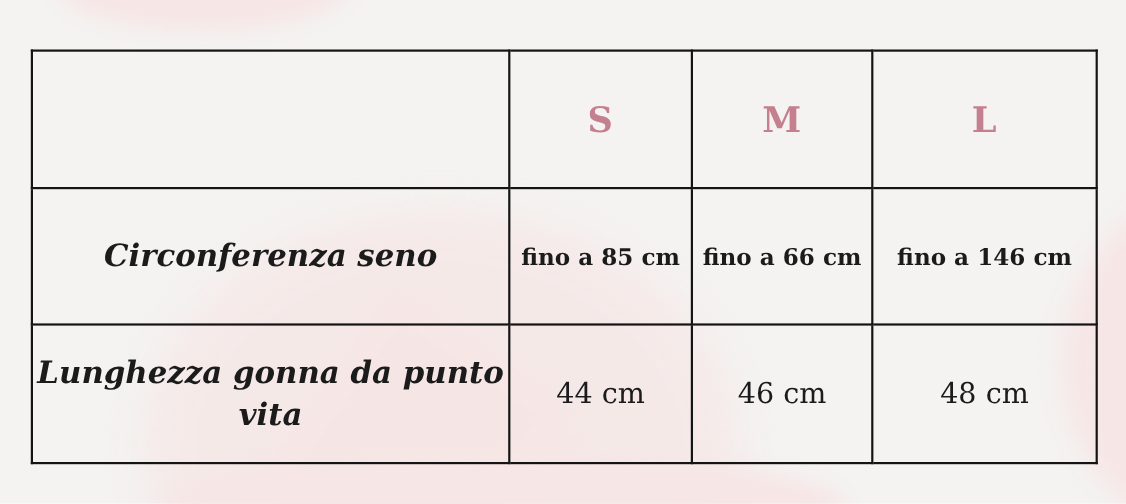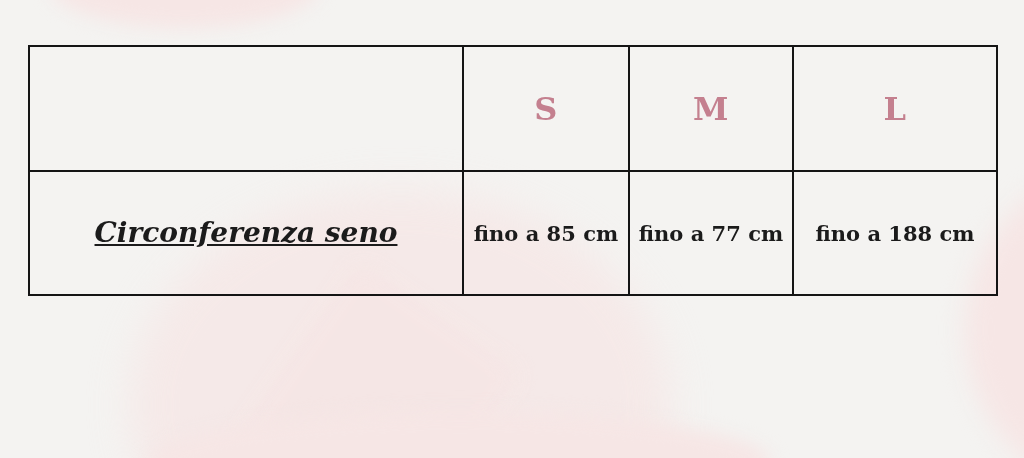--- a/index.html
+++ b/index.html
@@ -82,21 +82,20 @@
     font-weight: bold;
     color: var(--accent, #c4808f);
     letter-spacing: .5px;
   }
   .row-label {
     font-size: 28px;
     font-weight: bold;
     font-style: italic;
     line-height: 1.35;
     padding: 0 14px;
-    text-decoration: underline;
   }
   tr.row-1 td { font-size: 21px; font-weight: bold; }
   tr.row-2 td { font-size: 26px; }
 </style>
 </head>
 <body>
 
 <div class="stage">
 
   <div class="deco deco-top"></div>
@@ -117,19 +116,25 @@
         <th></th>
         <th class="size-head">S</th>
         <th class="size-head">M</th>
         <th class="size-head">L</th>
       </tr>
     </thead>
     <tbody>
       <tr class="row-1">
         <th class="row-label">Circonferenza seno</th>
         <td>fino a 85 cm</td>
-        <td>fino a 77 cm</td>
-        <td>fino a 188 cm</td>
+        <td>fino a 66 cm</td>
+        <td>fino a 146 cm</td>
+      </tr>
+      <tr class="row-2">
+        <th class="row-label">Lunghezza gonna da punto vita</th>
+        <td>44 cm</td>
+        <td>46 cm</td>
+        <td>48 cm</td>
       </tr>
     </tbody>
   </table>
 
 </div>
 
 </body></html>

